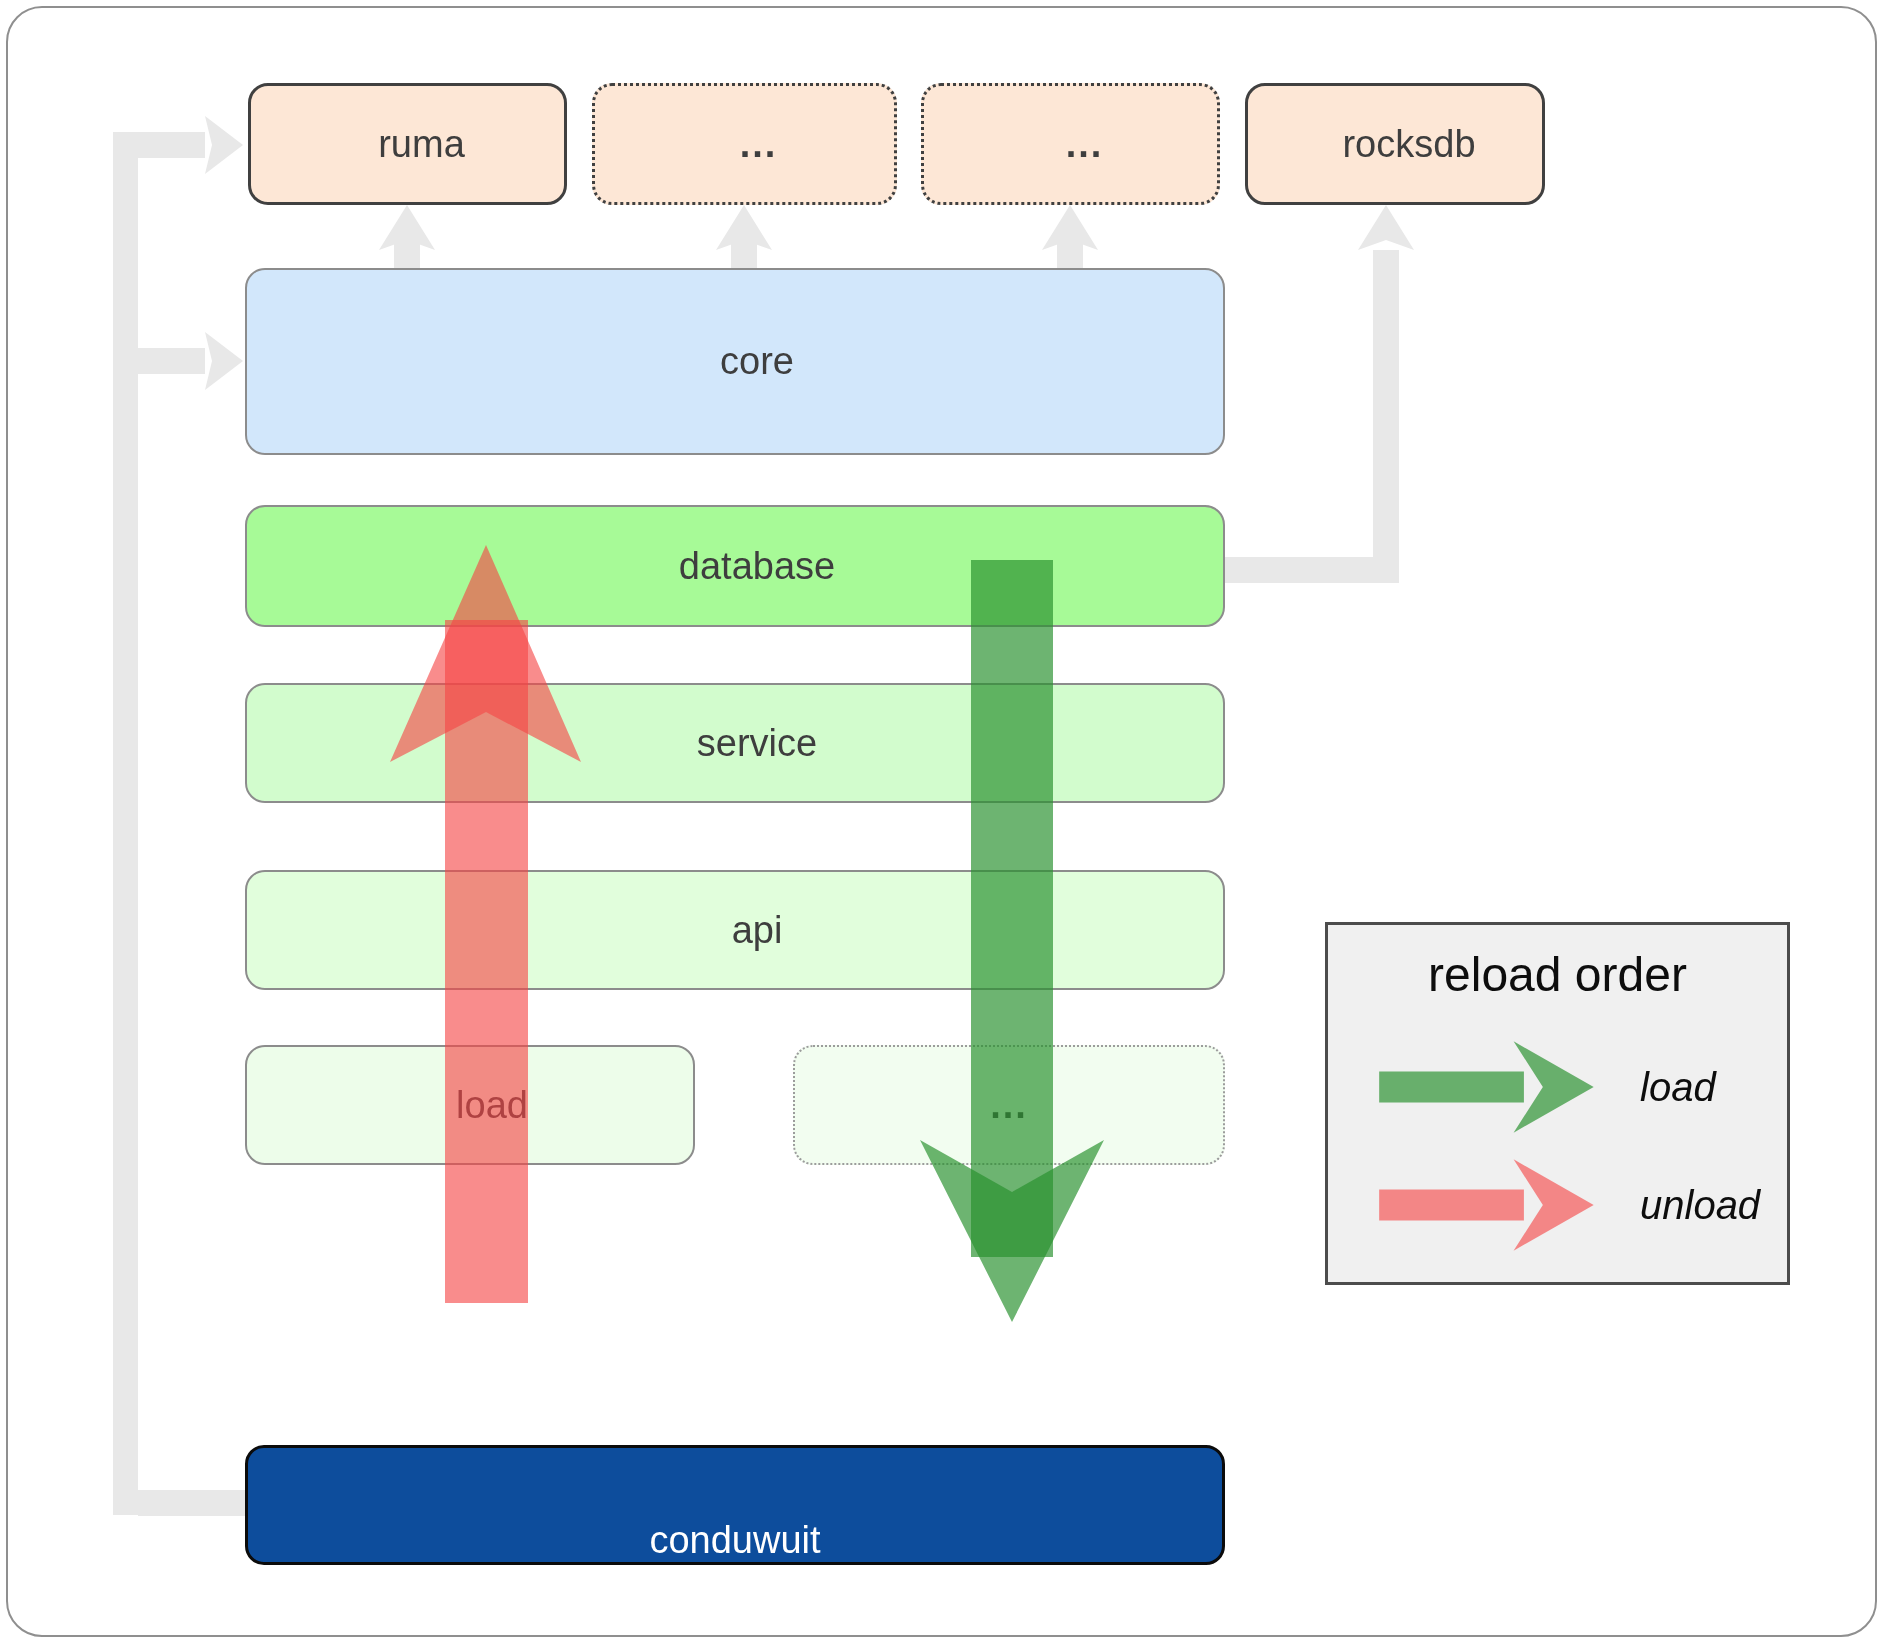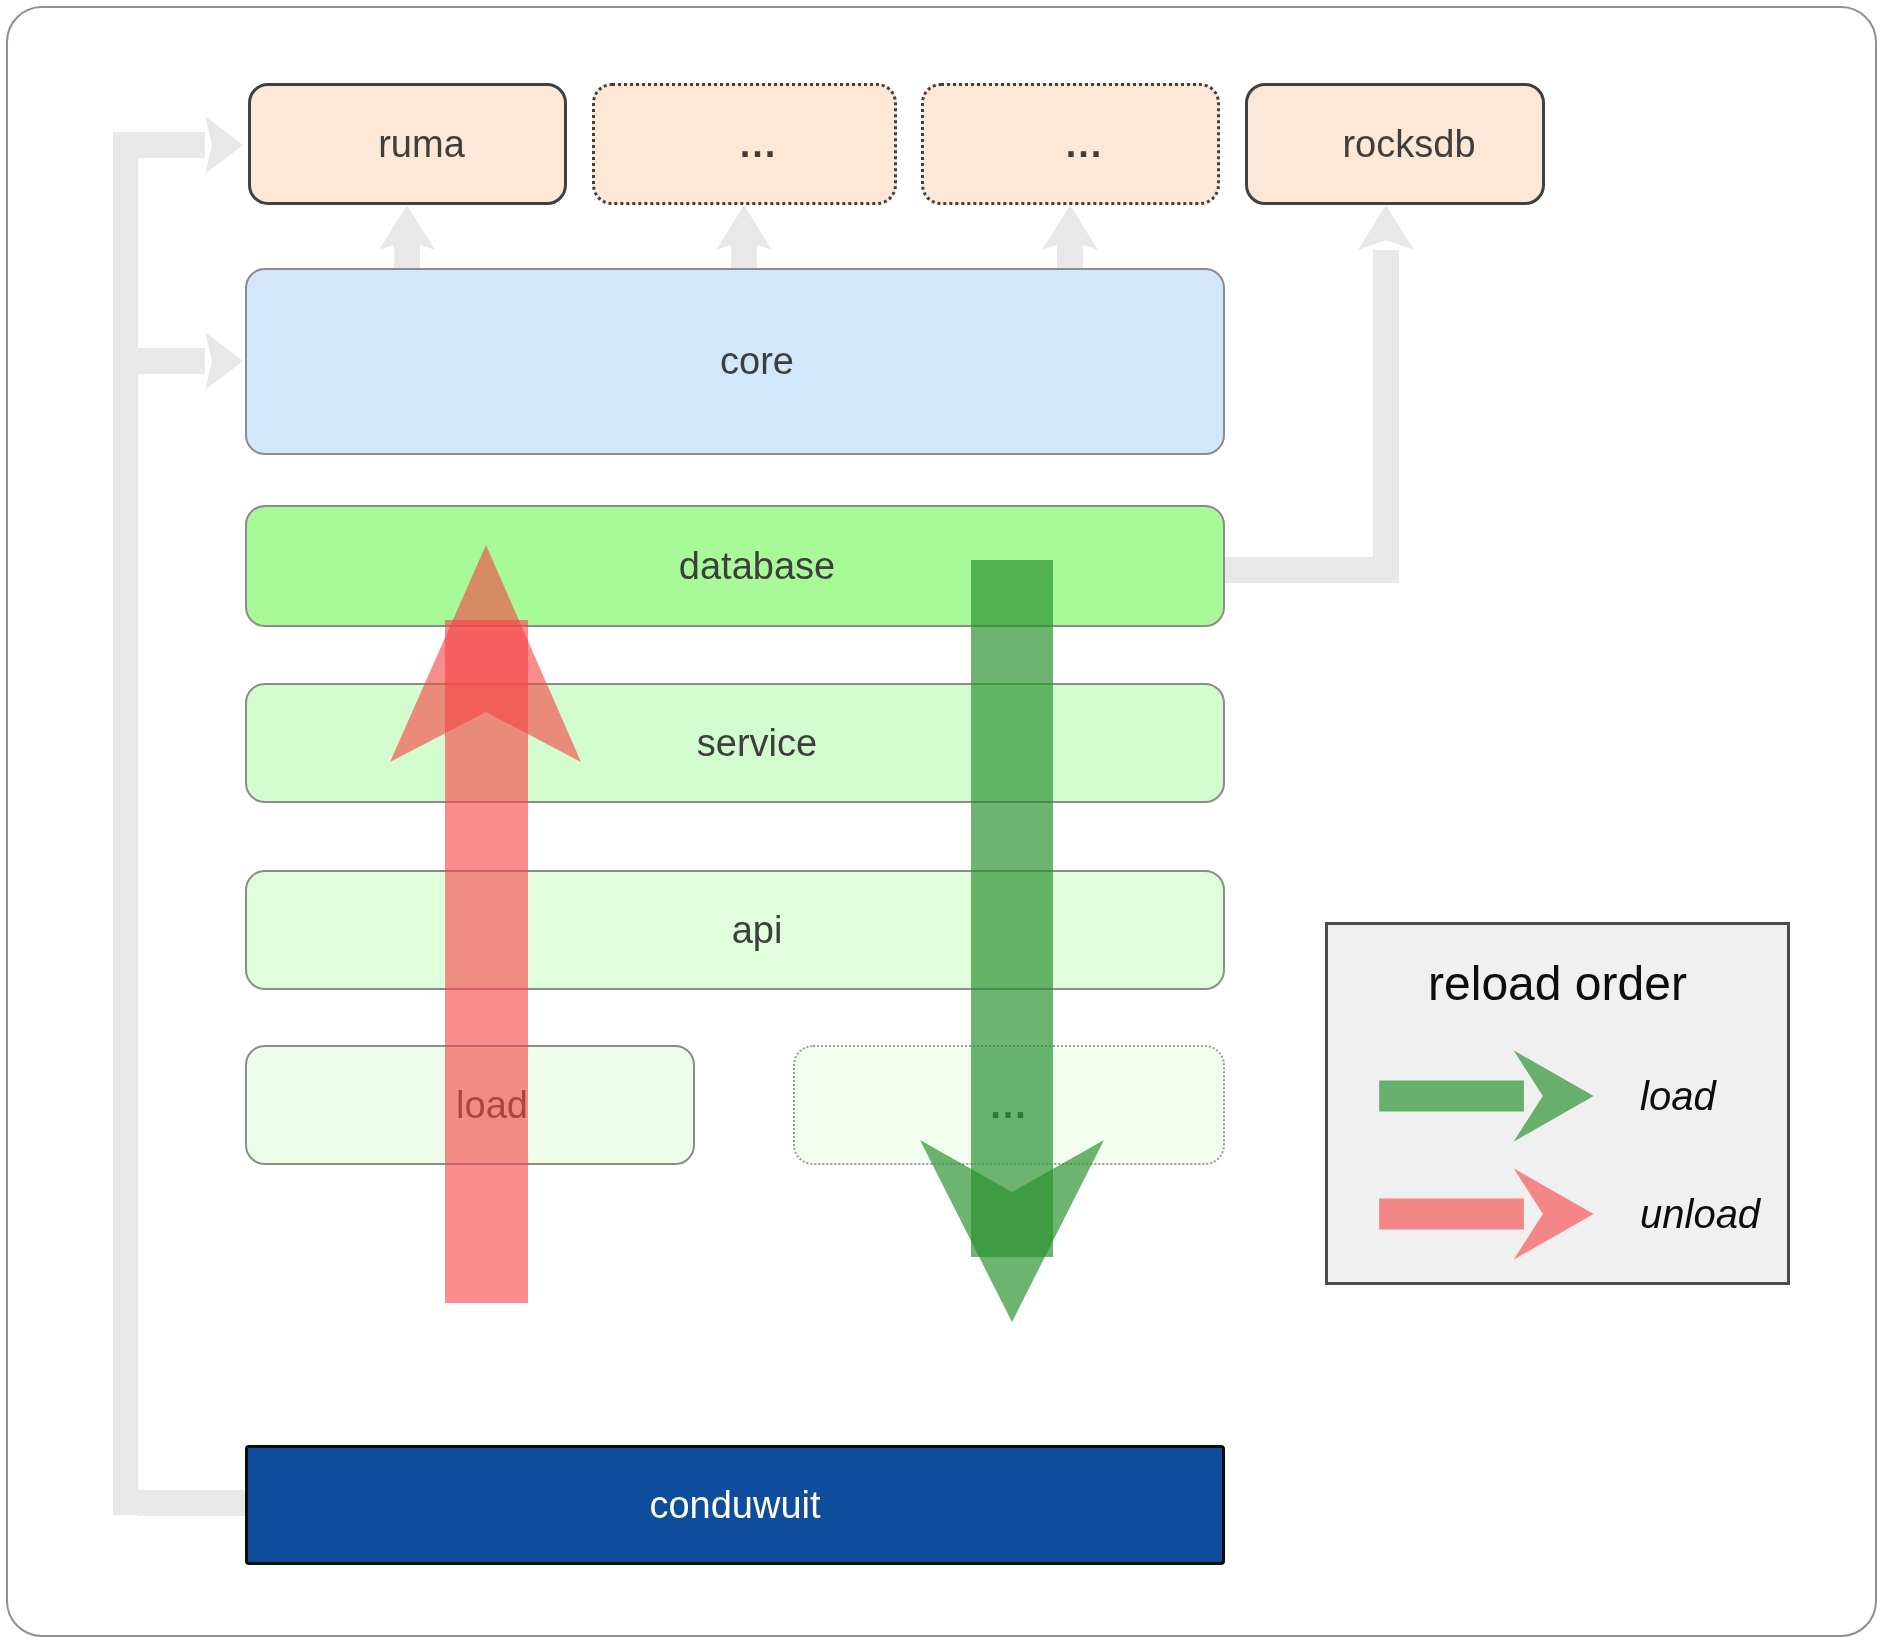--- a/index.html
+++ b/index.html
@@ -19,25 +19,25 @@
   .dotted-dark{border:3px dotted var(--borderdark);}
   .solid-gray{border:2.5px solid var(--bordergray);padding-left:44px;}
   .dotted-gray{border:2.5px dotted #9c9c9c;}
   .blue{background:var(--blue);}
   .greendb{background:var(--greendb);}
   .greensvc{background:var(--greensvc);}
   .greenapi{background:var(--greenapi);}
   .greenadmin{background:var(--greenadmin);}
   .greendots{background:var(--greendots);}
   .whitebox{background:var(--whitebox);}
-  .navy{background:var(--navy);border:3px solid #0b0b0b;color:var(--textlight);border-radius:4px;}
+  .navy{background:var(--navy);border:3px solid #0b0b0b;color:var(--textlight);border-radius:19px;align-items:flex-end;}
   .dots{font-weight:700;letter-spacing:2px;}
   .legend{position:absolute;left:1325px;top:922px;width:465px;height:363px;z-index:4;
           background:var(--legendbg);border:3px solid var(--legendborder);box-sizing:border-box;
-          display:flex;flex-direction:column;align-items:stretch;padding:22px 0 0 0;justify-content:center;}
+          display:flex;flex-direction:column;align-items:stretch;padding:22px 0 0 0;}
   .legend-title{text-align:center;font-size:48px;color:#0d0d0d;margin-bottom:26px;}
   .legend-row{display:flex;align-items:center;gap:34px;padding-left:38px;height:118px;}
   .legend-row svg{width:240px;height:112px;flex:0 0 auto;}
   .legend-label{font-size:40px;color:#0d0d0d;font-style:italic;}
 </style>
 </head>
 <body>
 
 <div class="canvas">
 

